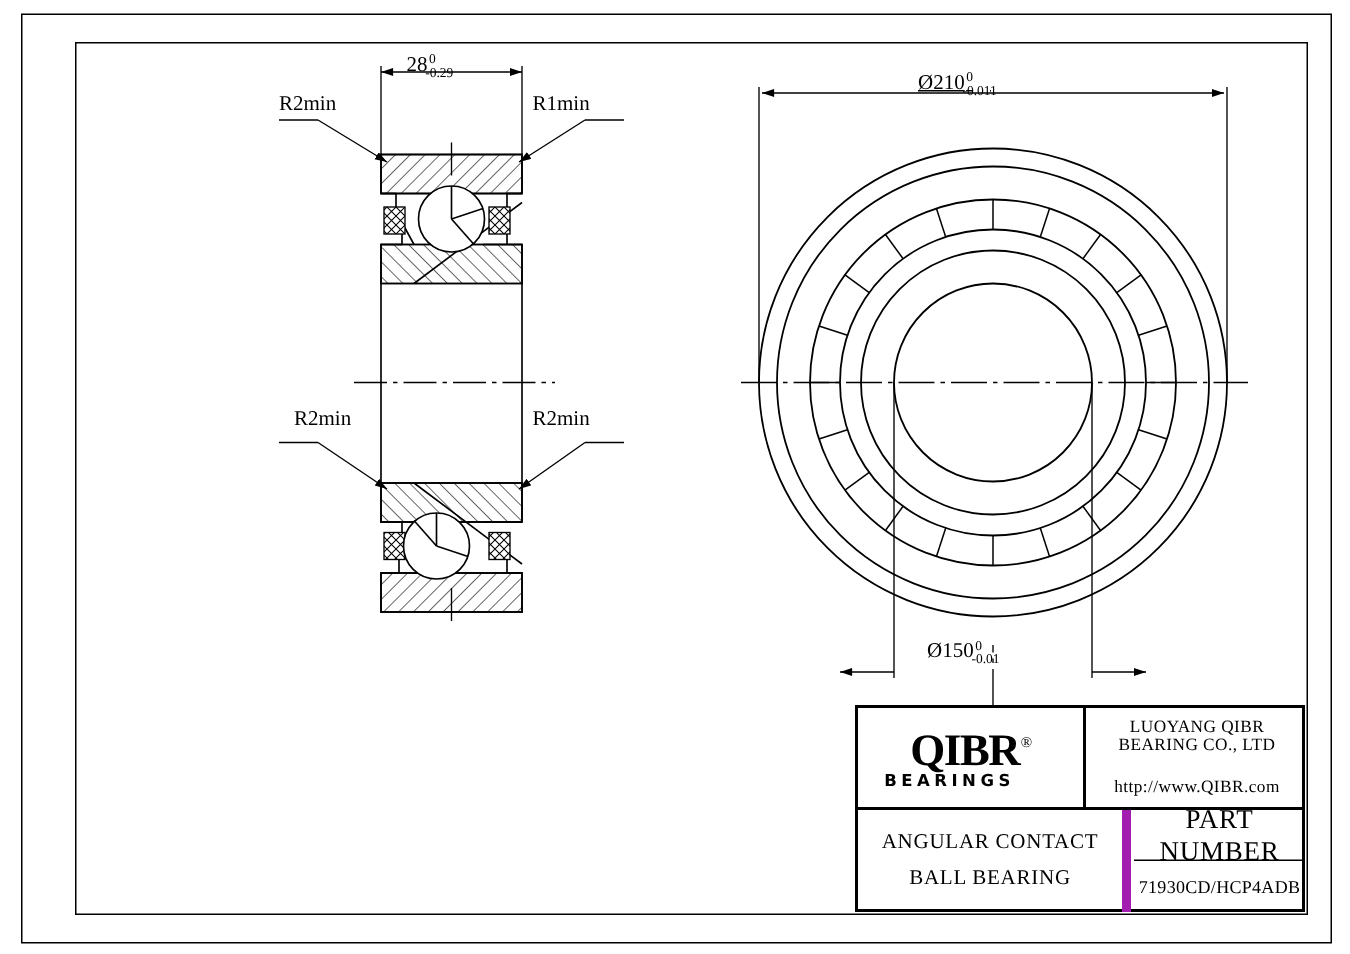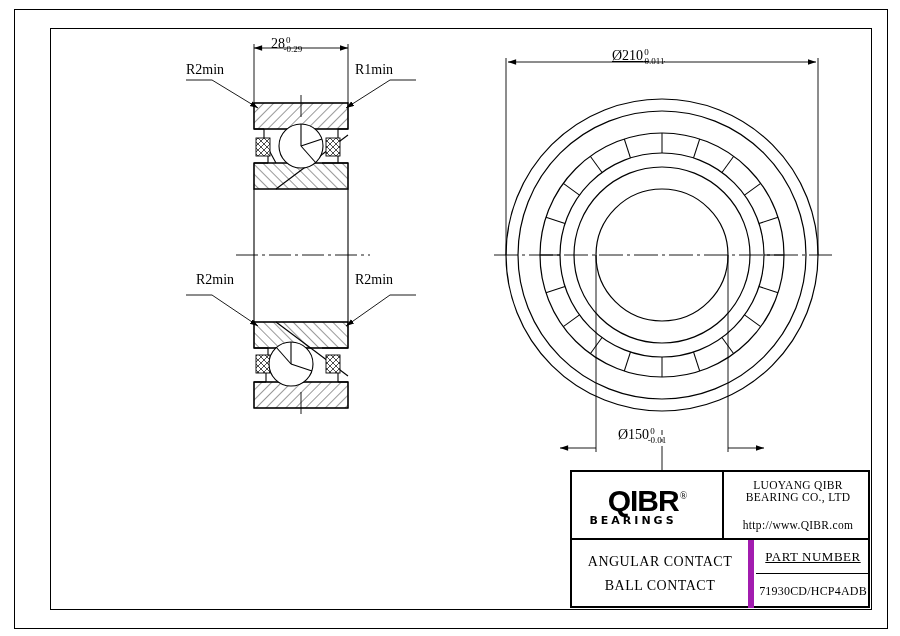--- a/index.html
+++ b/index.html
@@ -19,23 +19,23 @@
   .tb .logo-cell{position:absolute;left:0;top:0;width:152px;height:66px;border-right:2px solid #000;box-sizing:border-box;}
   .tb .company{position:absolute;left:154px;top:0;width:144px;height:66px;text-align:center;}
   .tb .row2{position:absolute;left:0;top:68px;width:100%;height:68px;}
   .tb .desc{position:absolute;left:0;top:0;width:182px;height:68px;border-right:6px solid #a21caf;box-sizing:border-box;}
   .tb .partcol{position:absolute;left:184px;top:0;width:114px;height:68px;}
   .tb .partlabel{position:absolute;left:0;top:0;width:100%;height:34px;border-bottom:1px solid #000;box-sizing:border-box;}
   .tb .partval{position:absolute;left:0;top:34px;width:100%;height:34px;}
   .ctr{display:flex;align-items:center;justify-content:center;text-align:center;}
   .company-line{font-size:11.5px;letter-spacing:.3px;}
   .desc-line{font-size:14px;letter-spacing:.5px;}
-  .part-label-t{font-size:13px;letter-spacing:.5px;text-decoration:underline;}
+  .part-label-t{font-size:18px;letter-spacing:.5px;}
   .part-val-t{font-size:12px;letter-spacing:.2px;}
-  .logo-q{font-family:Liberation Sans, sans-serif;font-weight:bold;font-size:30px;letter-spacing:-1px;}
+  .logo-q{font-family:Liberation Serif, serif;font-weight:bold;font-size:30px;letter-spacing:-1px;}
   .logo-sub{font-family:"DejaVu Sans",sans-serif;font-size:11px;letter-spacing:3px;font-weight:bold;}
   .reg{font-size:10px;position:relative;top:-12px;left:1px;}
 </style>
 </head>
 <body>
 
 <div id="sheet">
 
   <div class="frame-outer"></div>
   <div class="frame-inner"></div>
@@ -263,21 +263,21 @@
         <div class="logo-sub" style="margin-top:-4px;margin-right:28px;">BEARINGS</div>
       </div>
       <div class="company ctr" style="flex-direction:column;">
         <div class="company-line">LUOYANG QIBR BEARING CO., LTD</div>
         <div class="company-line" style="margin-top:16px;">http://www.QIBR.com</div>
       </div>
     </div>
     <div class="row2">
       <div class="desc ctr" style="flex-direction:column;">
         <div class="desc-line">ANGULAR CONTACT</div>
-        <div class="desc-line" style="margin-top:8px;">BALL CONTACT</div>
+        <div class="desc-line" style="margin-top:8px;">BALL BEARING</div>
       </div>
       <div class="partcol">
         <div class="partlabel ctr part-label-t">PART NUMBER</div>
         <div class="partval ctr part-val-t">71930CD/HCP4ADB</div>
       </div>
     </div>
   </div>
 
 </div>
 

